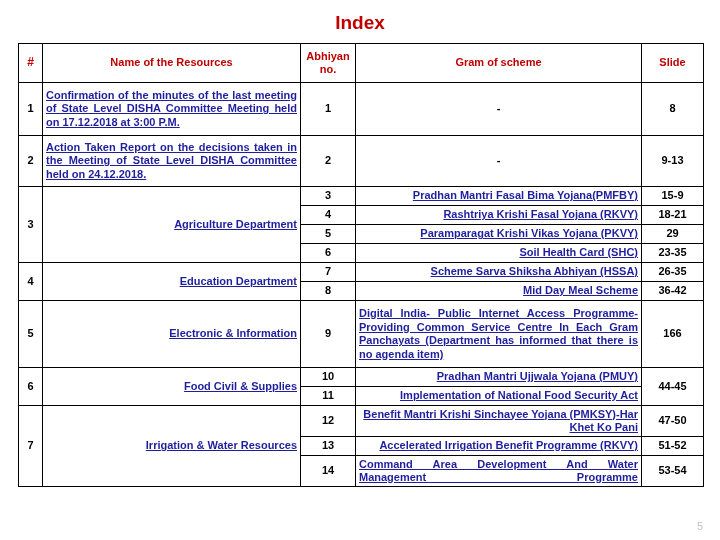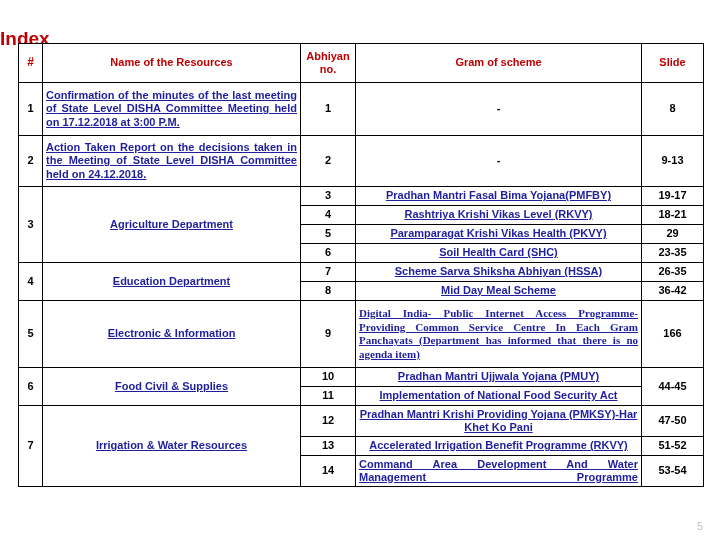--- a/index.html
+++ b/index.html
@@ -18,27 +18,26 @@
     position: relative;
     width: 720px;
     height: 540px;
     background: #ffffff;
   }
   .slide-title {
     position: absolute;
     top: 12px;
     left: 0;
     width: 720px;
-    text-align: left;
+    text-align: center;
     font-size: 19px;
     font-weight: bold;
     color: #C00000;
     letter-spacing: 0px;
     line-height: 22px;
-    margin-top: 16px;
   }
   .table-wrap {
     position: absolute;
     left: 18px;
     top: 43px;
     width: 685px;
   }
   table.index-table {
     border-collapse: collapse;
     table-layout: fixed;
@@ -72,21 +71,21 @@
   .hdr td.hdr-num { font-size: 12px; }
 
   
   .c-center {
     text-align: center;
     font-weight: bold;
     color: #000000;
     font-size: 11.5px;
   }
   .c-link {
-    text-align: center;
+    text-align: right;
     color: #1F1F9E;
     font-weight: bold;
     text-decoration: underline;
     font-size: 11px;
     line-height: 13.5px;
   }
   .c-dash {
     text-align: center;
     color: #000000;
     font-weight: bold;
@@ -149,30 +148,30 @@
           <td class="c-center">2</td>
           <td class="c-dash">-</td>
           <td class="c-center">9-13</td>
         </tr>
 
         <tr>
           <td class="c-center" rowspan="4">3</td>
           <td class="c-link" rowspan="4">Agriculture Department</td>
           <td class="c-center rowh-mid">3</td>
           <td class="c-link">Pradhan Mantri Fasal Bima Yojana(PMFBY)</td>
-          <td class="c-center">19-17</td>
+          <td class="c-center">15-9</td>
         </tr>
         <tr>
           <td class="c-center rowh-mid">4</td>
-          <td class="c-link">Rashtriya Krishi Vikas Level (RKVY)</td>
+          <td class="c-link">Rashtriya Krishi Fasal Yojana (RKVY)</td>
           <td class="c-center">18-21</td>
         </tr>
         <tr>
           <td class="c-center rowh-mid">5</td>
-          <td class="c-link">Paramparagat Krishi Vikas Health (PKVY)</td>
+          <td class="c-link">Paramparagat Krishi Vikas Yojana (PKVY)</td>
           <td class="c-center">29</td>
         </tr>
         <tr>
           <td class="c-center rowh-mid">6</td>
           <td class="c-link">Soil Health Card (SHC)</td>
           <td class="c-center">23-35</td>
         </tr>
 
         <tr>
           <td class="c-center" rowspan="2">4</td>
@@ -184,41 +183,41 @@
         <tr>
           <td class="c-center rowh-mid">8</td>
           <td class="c-link">Mid Day Meal Scheme</td>
           <td class="c-center">36-42</td>
         </tr>
 
         <tr>
           <td class="c-center">5</td>
           <td class="c-link">Electronic &amp; Information</td>
           <td class="c-center">9</td>
-          <td class="c-link justify-multi" style="height:66px;font-family:Liberation Serif, serif;">Digital India- Public Internet Access Programme- Providing Common Service Centre In Each Gram Panchayats (Department has informed that there is no agenda item)</td>
+          <td class="c-link justify-multi" style="height:66px;">Digital India- Public Internet Access Programme- Providing Common Service Centre In Each Gram Panchayats (Department has informed that there is no agenda item)</td>
           <td class="c-center">166</td>
         </tr>
 
         <tr>
           <td class="c-center" rowspan="2">6</td>
           <td class="c-link" rowspan="2">Food Civil &amp; Supplies</td>
           <td class="c-center rowh-mid">10</td>
           <td class="c-link">Pradhan Mantri Ujjwala Yojana (PMUY)</td>
           <td class="c-center" rowspan="2">44-45</td>
         </tr>
         <tr>
           <td class="c-center rowh-mid">11</td>
           <td class="c-link">Implementation of  National Food Security Act</td>
         </tr>
 
         <tr>
           <td class="c-center" rowspan="3">7</td>
           <td class="c-link" rowspan="3">Irrigation &amp; Water  Resources</td>
           <td class="c-center">12</td>
-          <td class="c-link" style="height:30px;">Pradhan Mantri Krishi Providing Yojana (PMKSY)-Har Khet Ko Pani</td>
+          <td class="c-link" style="height:30px;">Benefit Mantri Krishi Sinchayee Yojana (PMKSY)-Har Khet Ko Pani</td>
           <td class="c-center">47-50</td>
         </tr>
         <tr>
           <td class="c-center rowh-mid">13</td>
           <td class="c-link">Accelerated Irrigation Benefit Programme (RKVY)</td>
           <td class="c-center">51-52</td>
         </tr>
         <tr>
           <td class="c-center">14</td>
           <td class="c-link justify" style="height:30px;">Command Area Development And Water Management Programme</td>

